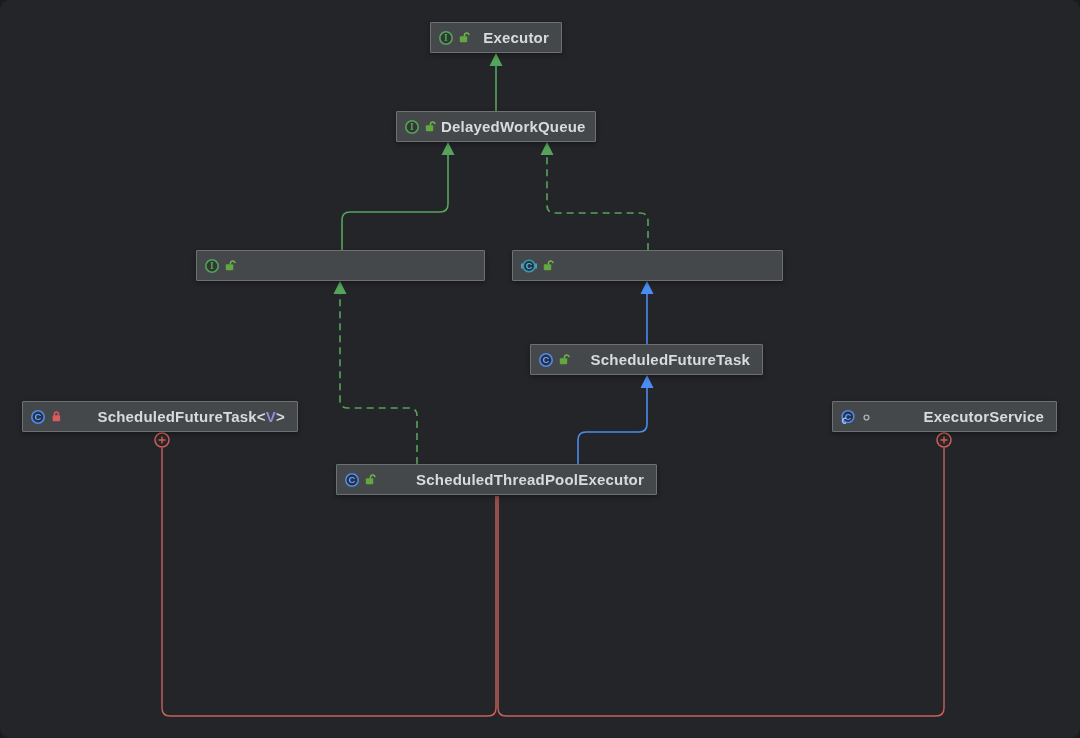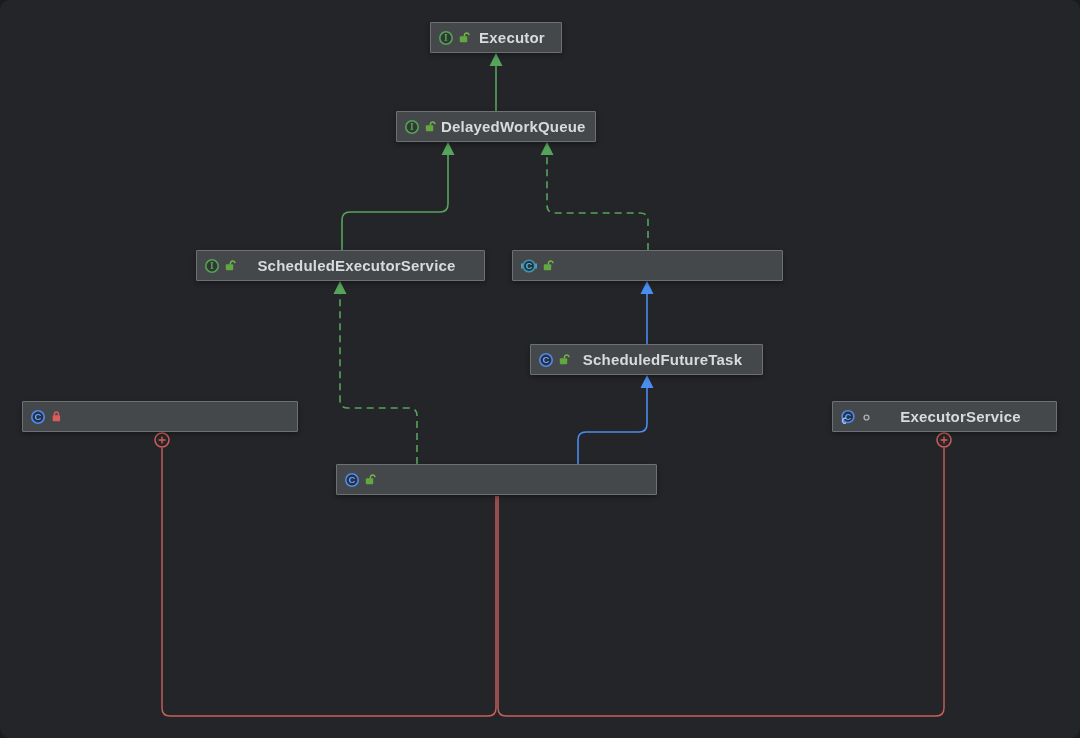--- a/index.html
+++ b/index.html
@@ -21,21 +21,21 @@
     border:1px solid #6E7174;
     border-radius:1px;
     box-shadow:0 2px 5px rgba(0,0,0,.35);
     padding:0 10px 0 7px;
     color:#D8DBDE;
     font-size:15px;font-weight:600;letter-spacing:.2px;
     cursor:default;
   }
   .node .type-ic{flex:0 0 auto;display:flex;margin-right:4px;}
   .node .vis-ic{flex:0 0 auto;display:flex;margin-right:2px;}
-  .node .lbl{flex:1;text-align:center;white-space:nowrap;padding:0 2px;}
+  .node .lbl{flex:1;text-align:right;white-space:nowrap;padding:0 2px;}
   .node .lbl .generic{font-weight:700;}
 </style>
 </head>
 <body>
 
 <div class="canvas">
   <svg id="edges-layer" width="1080" height="738" viewBox="0 0 1080 738" xmlns="http://www.w3.org/2000/svg">
       <path d="M496 112 L496 66" fill="none" stroke="#56A45C" stroke-width="1.6"></path>
       <polygon points="496,53 489.5,66 502.5,66" fill="#56A45C"></polygon>
       <path d="M342 250 L342 220 Q342 212 350 212 L440 212 Q448 212 448 204 L448 155" fill="none" stroke="#56A45C" stroke-width="1.6"></path>
@@ -96,21 +96,20 @@
       <circle cx="8" cy="8" r="6.2" fill="#2E3A30" stroke="#57A05C" stroke-width="1.6"></circle>
       <text x="8" y="11.4" text-anchor="middle" font-family="Liberation Serif,serif" font-size="9.5" font-weight="bold" fill="#57A05C">I</text>
           </svg>
         </span>
         <span class="vis-ic">
           <svg width="13" height="13" viewBox="0 0 13 13">
       <path d="M6.4 5.4 L6.4 4.2 A2.3 2.3 0 0 1 10.8 3.3 L11 4.2" fill="none" stroke="#74B54A" stroke-width="1.5"></path>
       <rect x="1.8" y="5.2" width="7.4" height="6" rx="1" fill="#62A83E"></rect>
           </svg>
         </span>
-        <span class="lbl"><span>ScheduledExecutorService</span></span>
       </div>
       <div class="node" style="left: 512px; top: 250px; width: 271px; height: 31px;">
         <span class="type-ic">
           <svg width="18" height="16" viewBox="0 0 18 16">
       <path d="M2 5.5 v5" stroke="#58B8DC" stroke-width="1.5" fill="none"></path>
       <path d="M16 5.5 v5" stroke="#58B8DC" stroke-width="1.5" fill="none"></path>
       <circle cx="9" cy="8" r="5.8" fill="#1F3640" stroke="#3E93B4" stroke-width="1.6"></circle>
       <text x="9" y="11.2" text-anchor="middle" font-family="Liberation Sans,sans-serif" font-size="9" font-weight="bold" fill="#58B8DC">C</text>
           </svg>
         </span>
@@ -142,20 +141,21 @@
       <circle cx="8" cy="8" r="6.2" fill="#25304A" stroke="#4E8AE8" stroke-width="1.6"></circle>
       <text x="8" y="11.4" text-anchor="middle" font-family="Liberation Sans,sans-serif" font-size="9.5" font-weight="bold" fill="#71A5F3">C</text>
           </svg>
         </span>
         <span class="vis-ic">
           <svg width="13" height="13" viewBox="0 0 13 13">
       <path d="M4.4 5.4 V4 A2 2 0 0 1 8.4 4 V5.4" fill="none" stroke="#DB5C5C" stroke-width="1.5"></path>
       <rect x="2.7" y="5.2" width="7.4" height="6" rx="1" fill="#DB5C5C"></rect>
           </svg>
         </span>
+        <span class="lbl"><span>ScheduledFutureTask&lt;</span><span class="generic" style="color: rgb(156, 134, 216);">V</span><span>&gt;</span></span>
       </div>
       <div class="node" style="left: 832px; top: 401px; width: 225px; height: 31px;">
         <span class="type-ic">
           <svg width="16" height="16" viewBox="0 0 16 16">
       <circle cx="8" cy="7.6" r="5.9" fill="#25304A" stroke="#4E8AE8" stroke-width="1.6"></circle>
       <text x="8" y="10.8" text-anchor="middle" font-family="Liberation Sans,sans-serif" font-size="9" font-weight="bold" fill="#71A5F3">C</text>
       <path d="M5.9 14 A2.5 2.5 0 1 1 5.9 9.4" fill="none" stroke="#9DC1F7" stroke-width="1.5"></path>
           </svg>
         </span>
         <span class="vis-ic">
@@ -171,15 +171,16 @@
       <circle cx="8" cy="8" r="6.2" fill="#25304A" stroke="#4E8AE8" stroke-width="1.6"></circle>
       <text x="8" y="11.4" text-anchor="middle" font-family="Liberation Sans,sans-serif" font-size="9.5" font-weight="bold" fill="#71A5F3">C</text>
           </svg>
         </span>
         <span class="vis-ic">
           <svg width="13" height="13" viewBox="0 0 13 13">
       <path d="M6.4 5.4 L6.4 4.2 A2.3 2.3 0 0 1 10.8 3.3 L11 4.2" fill="none" stroke="#74B54A" stroke-width="1.5"></path>
       <rect x="1.8" y="5.2" width="7.4" height="6" rx="1" fill="#62A83E"></rect>
           </svg>
         </span>
+        <span class="lbl"><span>ScheduledThreadPoolExecutor</span></span>
       </div>
     </div>
 </div>
 
 </body></html>

